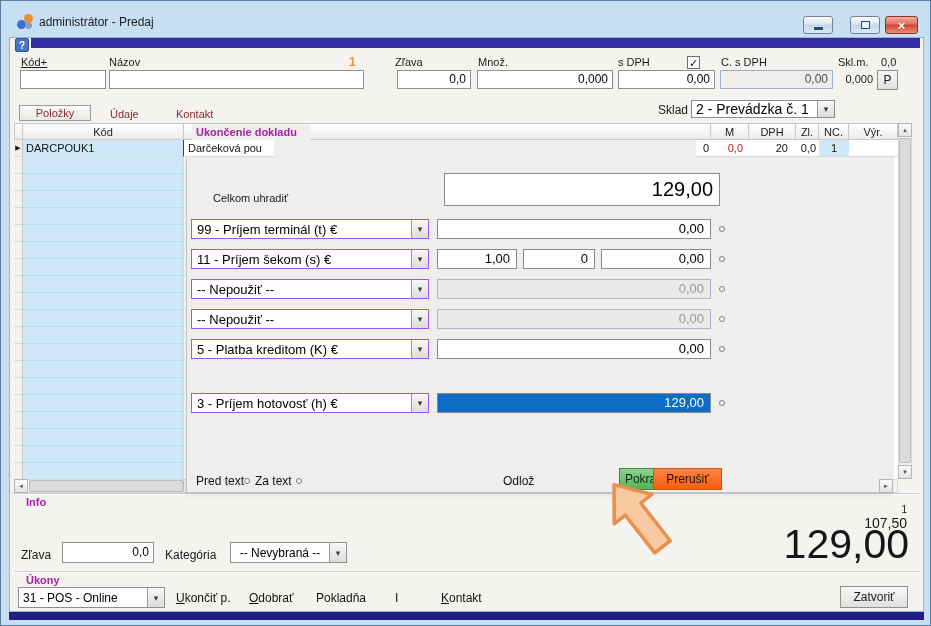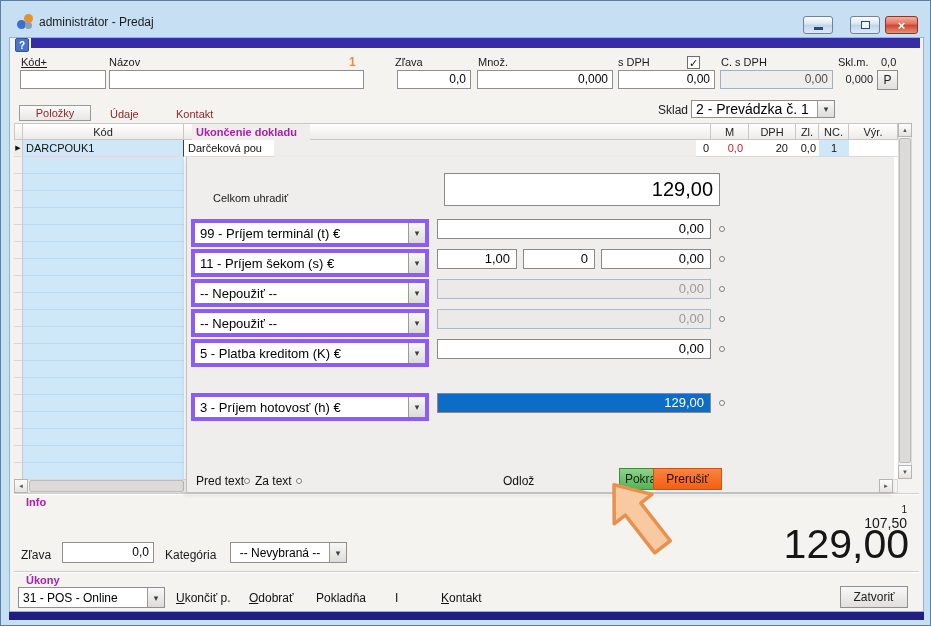--- a/index.html
+++ b/index.html
@@ -66,21 +66,21 @@
   .sthumb{position:absolute;background:#dcdbd9;border:1px solid #bdbcba;border-radius:2px;}
   
   .dlg{position:absolute;left:185px;top:156px;width:708px;height:336px;background:#efeeec;
     border-left:1px solid #c2c1bf;border-bottom:1px solid #c2c1bf;box-shadow:-2px 2px 4px rgba(0,0,0,.10);z-index:50;}
   .dlg-title{position:absolute;left:191px;top:123px;width:118px;height:16px;background:#efeeec;z-index:55;
     font-size:11px;font-weight:bold;color:var(--magenta,#a821a8);padding:2px 0 0 4px;white-space:nowrap;}
   .dfld{position:absolute;background:#fff;border:1px solid #8a8a8a;font-size:13px;line-height:18px;
     text-align:right;padding:0 6px;color:#000;}
   .dfld.dis{background:#ebeae8;color:#9a9a9a;border-color:#a9b9c9;}
   .dfld.sel{background:var(--selection_blue,#0c6cc6);color:#fff;}
-  .ddd{position:absolute;width:238px;height:28px;background:#fff;border:4px solid #8b5cf6;
+  .ddd{position:absolute;width:238px;height:20px;background:#fff;border:1px solid #8b5cf6;
     display:flex;align-items:center;font-size:13px;}
   .ddd .txt{flex:1;padding:0 5px;white-space:nowrap;overflow:hidden;}
   .ddd .btn{width:17px;align-self:stretch;background:linear-gradient(#f8f8f8,#dddcda);border-left:1px solid #9a9a9a;
     display:flex;align-items:center;justify-content:center;font-size:9px;color:#3d3d3d;}
   .btn-green{position:absolute;background:linear-gradient(#8fd18f,#55b155);border:1px solid #3c8e3c;
     font-size:12px;color:#0c2a0c;display:flex;align-items:center;justify-content:center;}
   .btn-orange{position:absolute;background:linear-gradient(#fa8343,#f45f10);border:1px solid #cf530c;
     font-size:12px;color:#241000;display:flex;align-items:center;justify-content:center;}
   .linktxt{position:absolute;font-size:12px;color:#111;white-space:nowrap;}
   .mnemonic{display:inline-block;}

